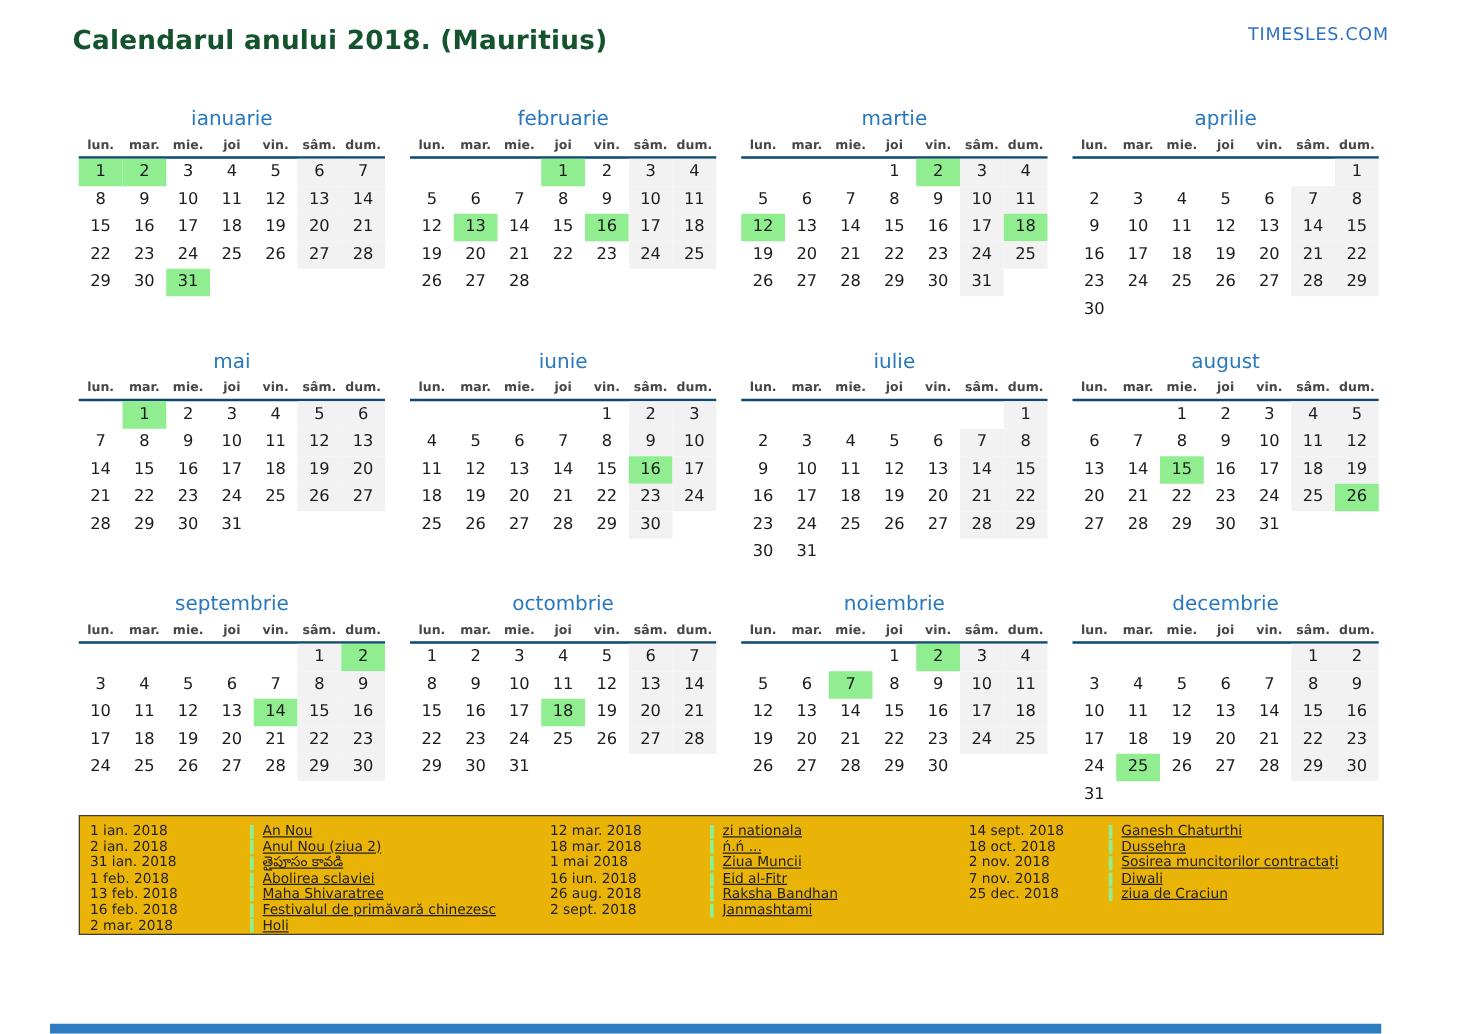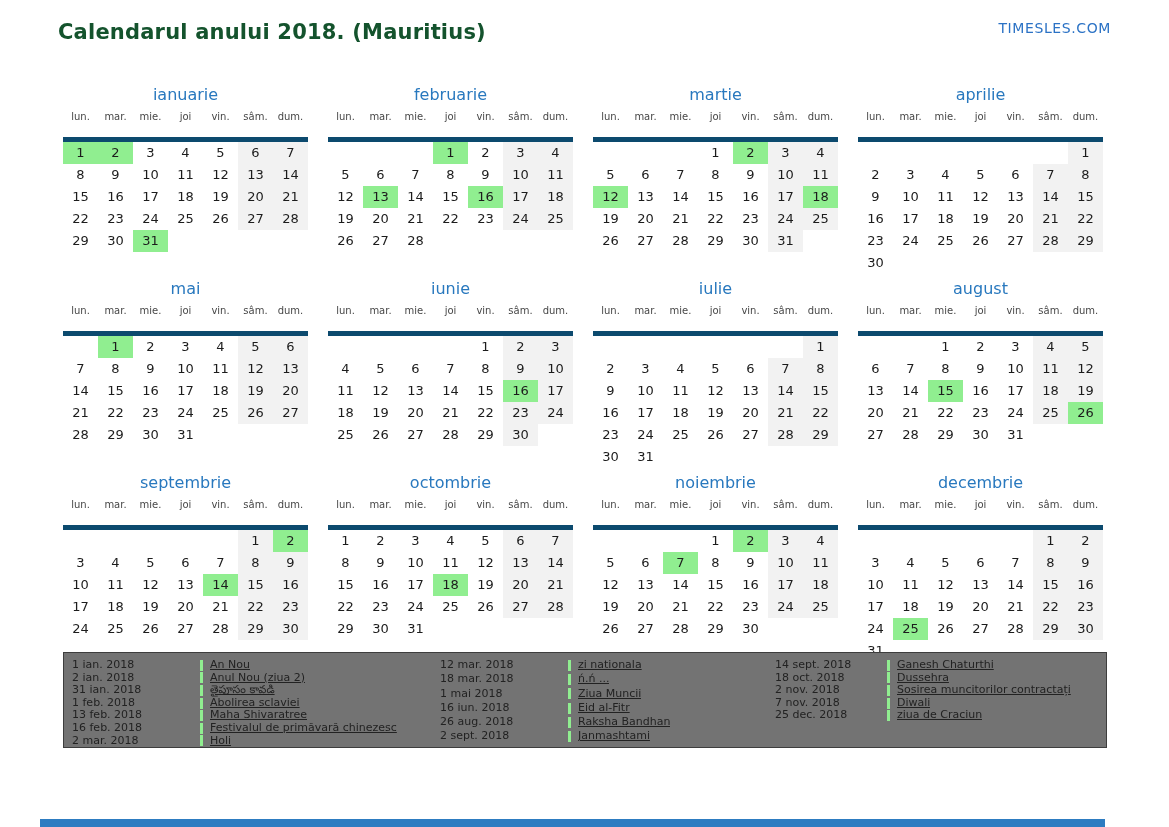--- a/index.html
+++ b/index.html
@@ -21,39 +21,40 @@
     grid-template-columns:repeat(4, 245px);
     grid-auto-rows:194px;
     column-gap:20px;
     padding:0 62px 0 63px;
     margin-top:24px;
   }
   .month { width:245px;margin-top:13px; }
   .month-title { text-align:center; color:#2878be; font-size:16px; font-weight:400; margin:4px 0 7px 0; }
   .weekdays {
     display:grid; grid-template-columns:repeat(7, 35px);
-    border-bottom:5px solid #0c4a6e;
-    padding-bottom:15px;
+    border-bottom:2px solid #0c4a6e;
+    padding-bottom:3px;
+    font-weight:bold;
   }
   .wd { text-align:center; font-size:10px; color:#474747; }
   .day-grid { display:grid; grid-template-columns:repeat(7, 35px); grid-auto-rows:22px; }
   .day { text-align:center; font-size:13px; line-height:22px; color:#1c1c1c; }
   .day.weekend { background:#f2f2f2; }
   .day.holiday { background:#90ee90; }
 
   .legend {
     position:absolute; left:63px; right:62px; top:652px; height:96px;
     border:1px solid #3d3d3d;
-    background:#737373;
+    background:#eab308;
     display:flex;
     padding:6px 6px 4px 8px;
   }
   .legend-col { display:flex; flex-direction:column; }
   .legend-col.col-0 { width:368px; }
-  .legend-col.col-1 { width:335px;justify-content:space-between; }
+  .legend-col.col-1 { width:335px; }
   .legend-col.col-2 { flex:1; }
   .legend-row { display:flex; align-items:center; height:12.6px; font-size:11px; line-height:12.6px; }
   .legend-date { flex-shrink:0; color:#222; }
   .col-0 .legend-date, .col-1 .legend-date { width:128px; }
   .col-2 .legend-date { width:112px; }
   .legend-tick { width:3px; height:11px; background:#90ee90; margin-right:7px; flex-shrink:0; }
   .legend-name { color:#222; white-space:nowrap; overflow:hidden;text-decoration:underline; }
 
   .footer-bar {
     position:absolute; left:40px; width:1065px; bottom:0; height:8px;

